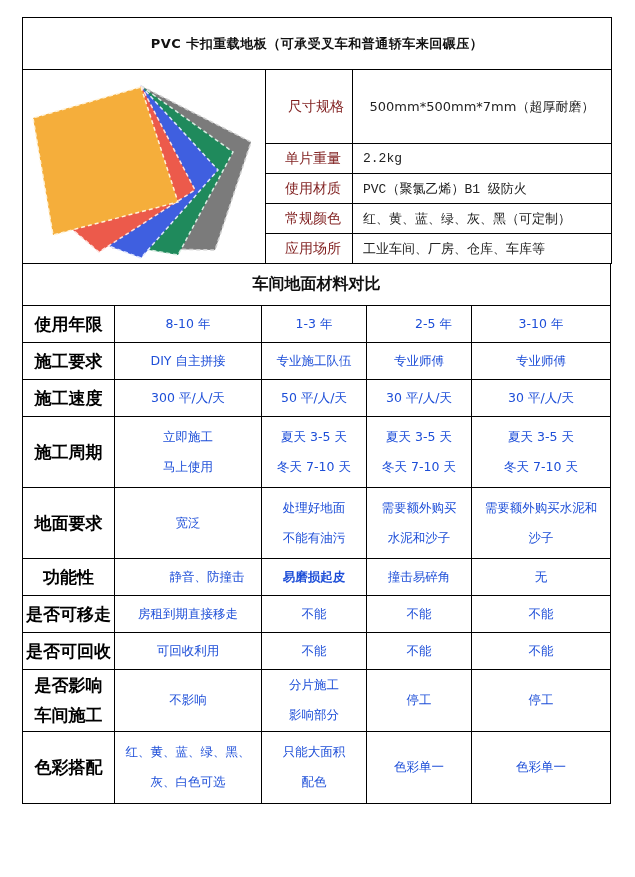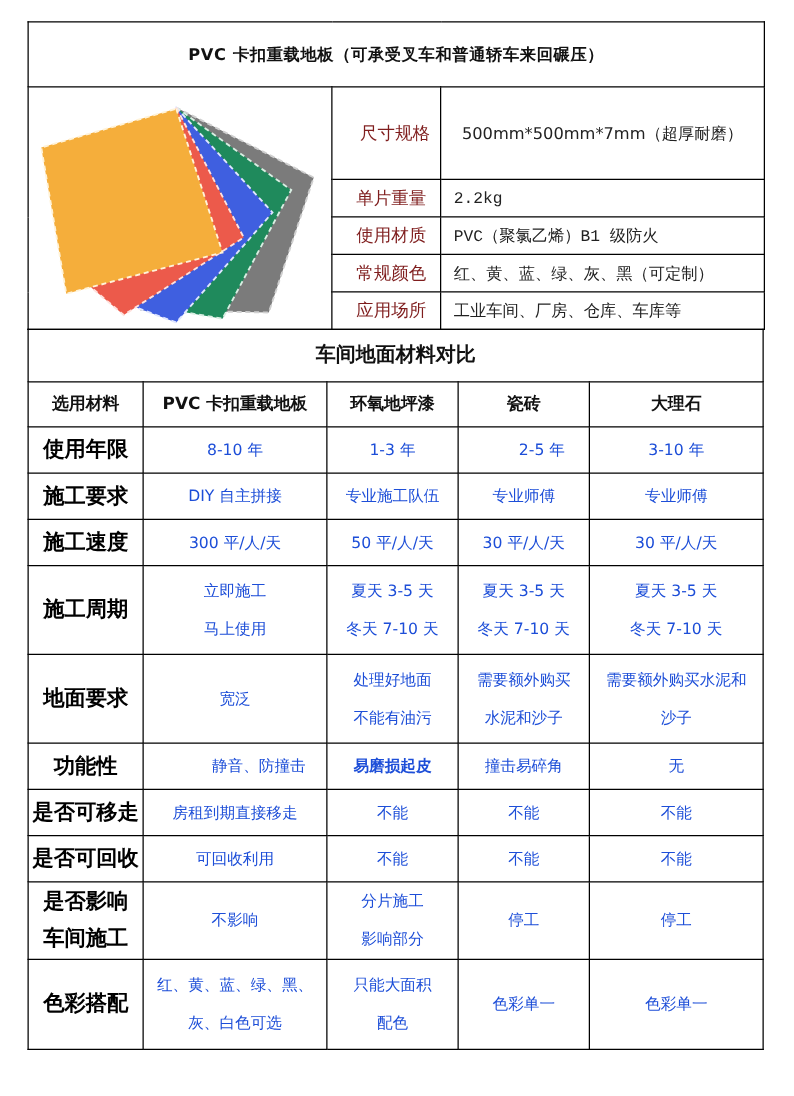--- a/index.html
+++ b/index.html
@@ -73,27 +73,20 @@
       <col style="width:92px">
         <col style="width:147px">
         <col style="width:105px">
         <col style="width:105px">
         <col>
     </colgroup>
     <tbody>
         <tr>
       <td colspan="5" class="section-title">车间地面材料对比</td>
     </tr>
-    <tr class="hdr">
-      <td>选用材料</td>
-      <td>PVC 卡扣重载地板</td>
-      <td>环氧地坪漆</td>
-      <td>瓷砖</td>
-      <td>大理石</td>
-    </tr>
     </tbody>
       <tbody id="cmp-body">
         <tr class="cmp">
           <td class="rh" style="height: 36px;">
             <div>使用年限</div>
           </td>
           <td style="height: 36px;">
             <div>8-10 年</div>
           </td>
           <td style="height: 36px;">

